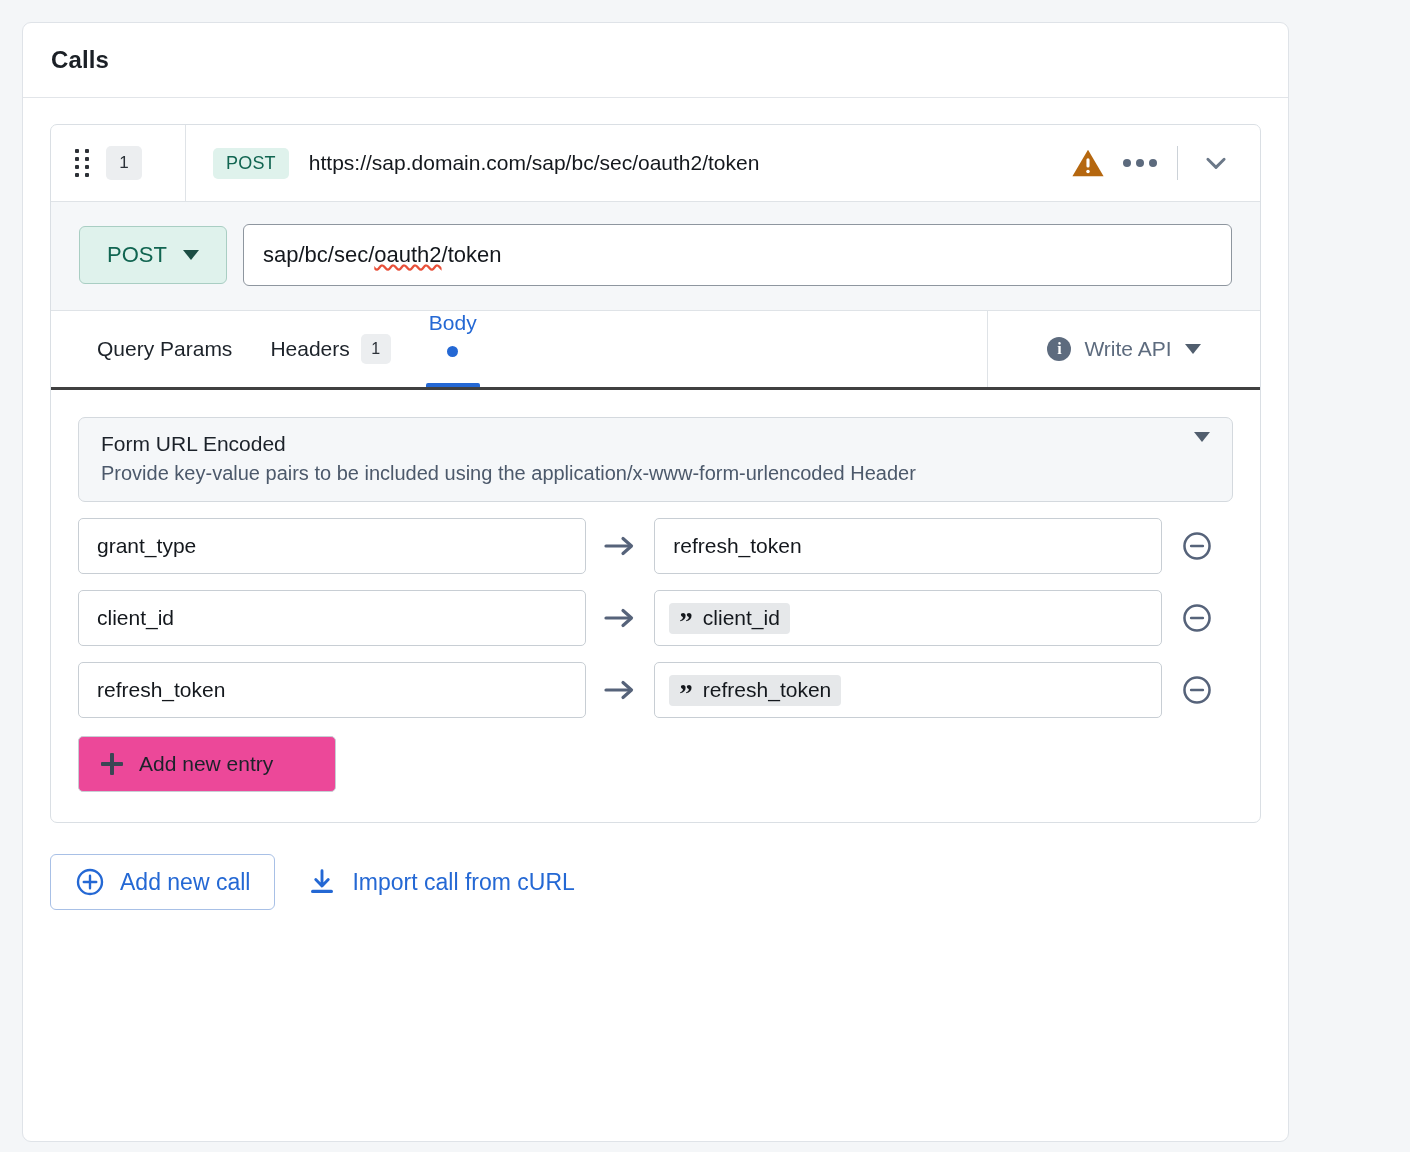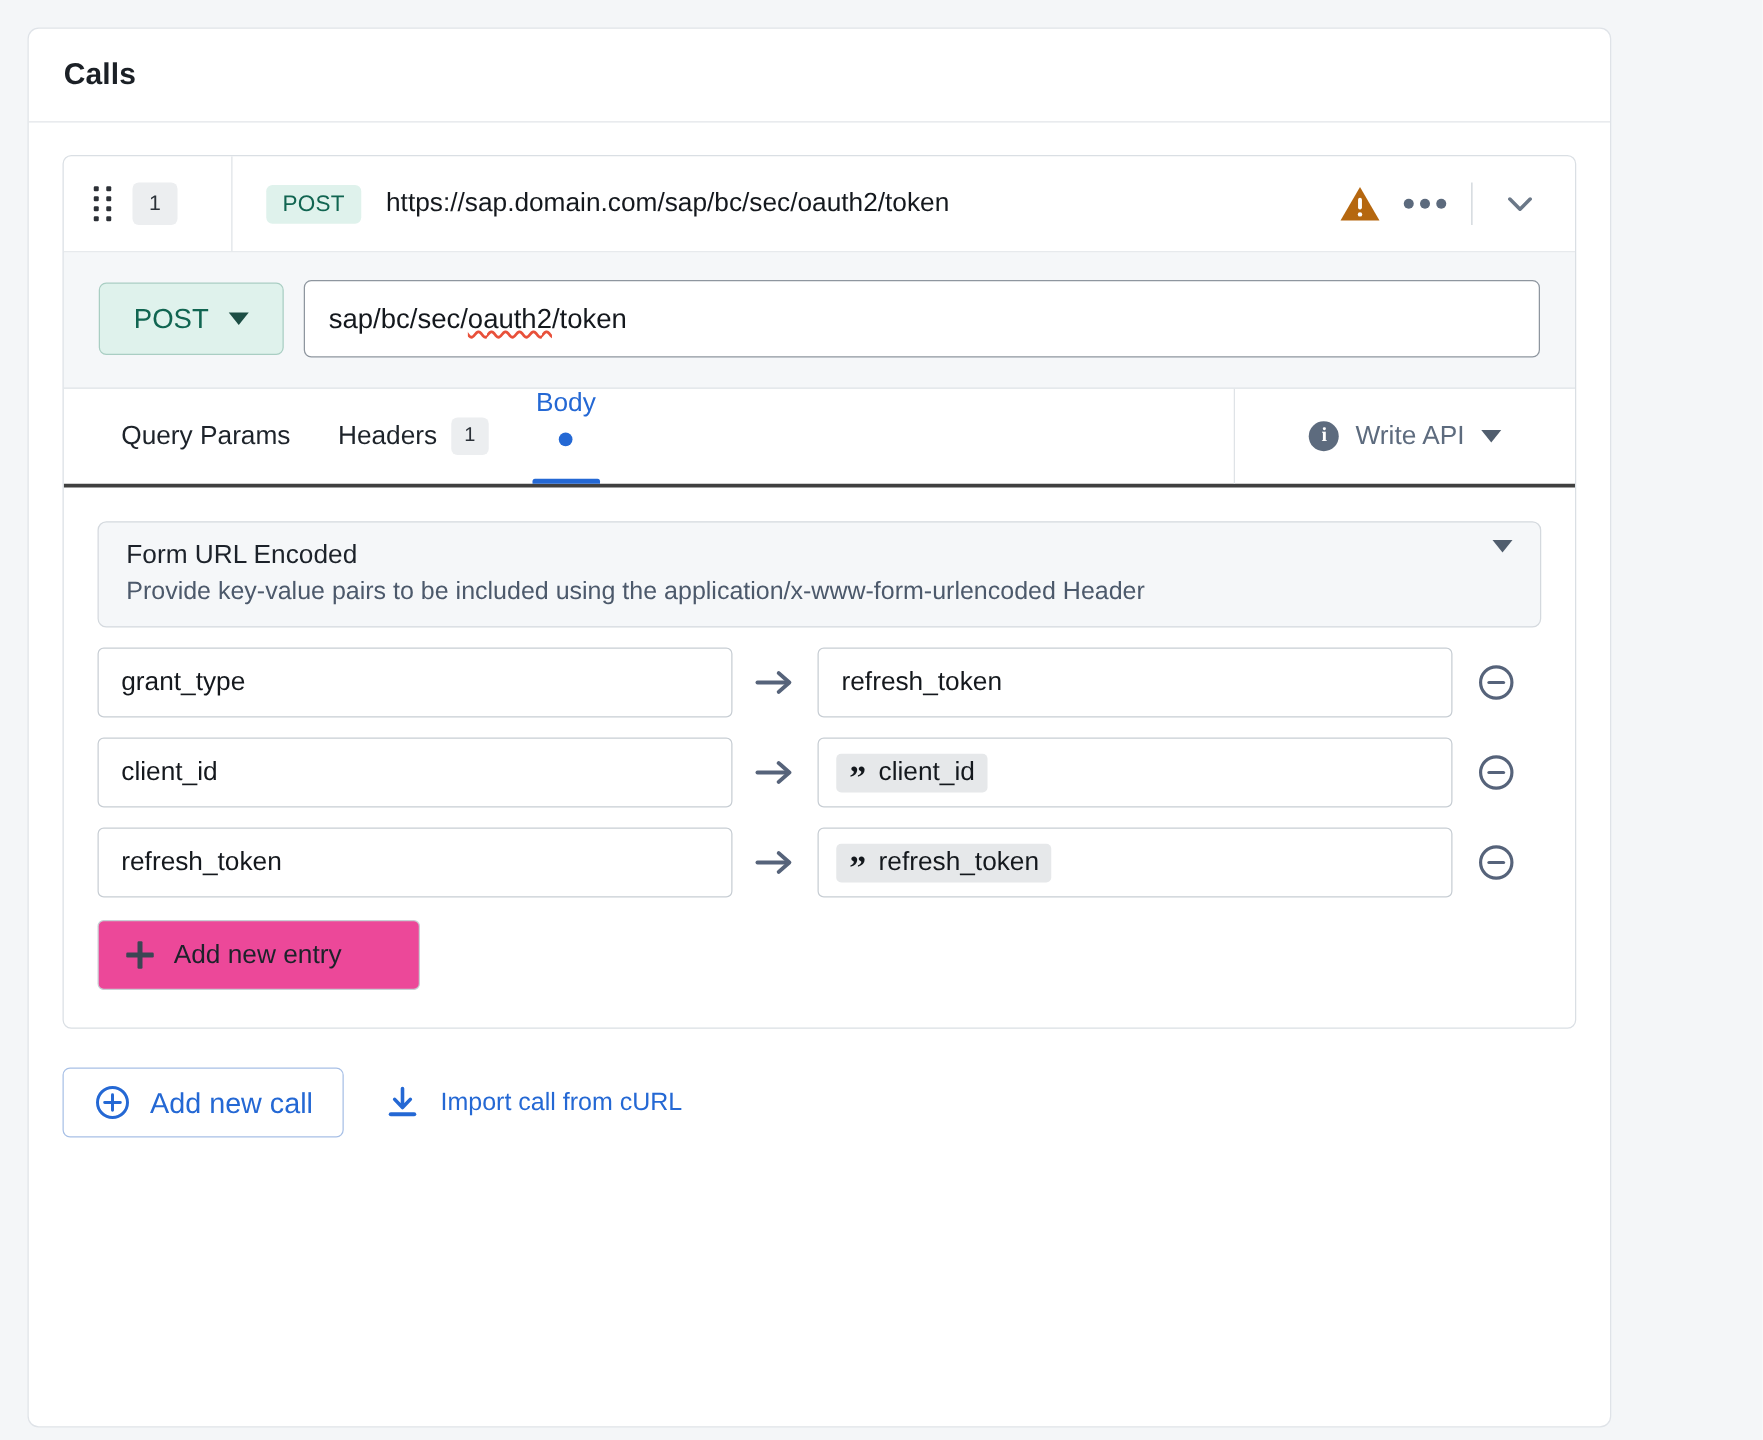--- a/index.html
+++ b/index.html
@@ -340,21 +340,21 @@
     background: #fff;
     color: #2468d4;
     font-size: 23px;
     display: flex; align-items: center; gap: 15px;
     padding: 0 24px;
     cursor: pointer;
   }
   .import-link {
     display: flex; align-items: center; gap: 15px;
     color: #2468d4;
-    font-size: 20px;
+    font-size: 23px;
     cursor: pointer;
     padding: 0 4px;
   }
 </style>
 </head>
 <body>
 
 <div class="page">
   <div class="calls-card">
 

